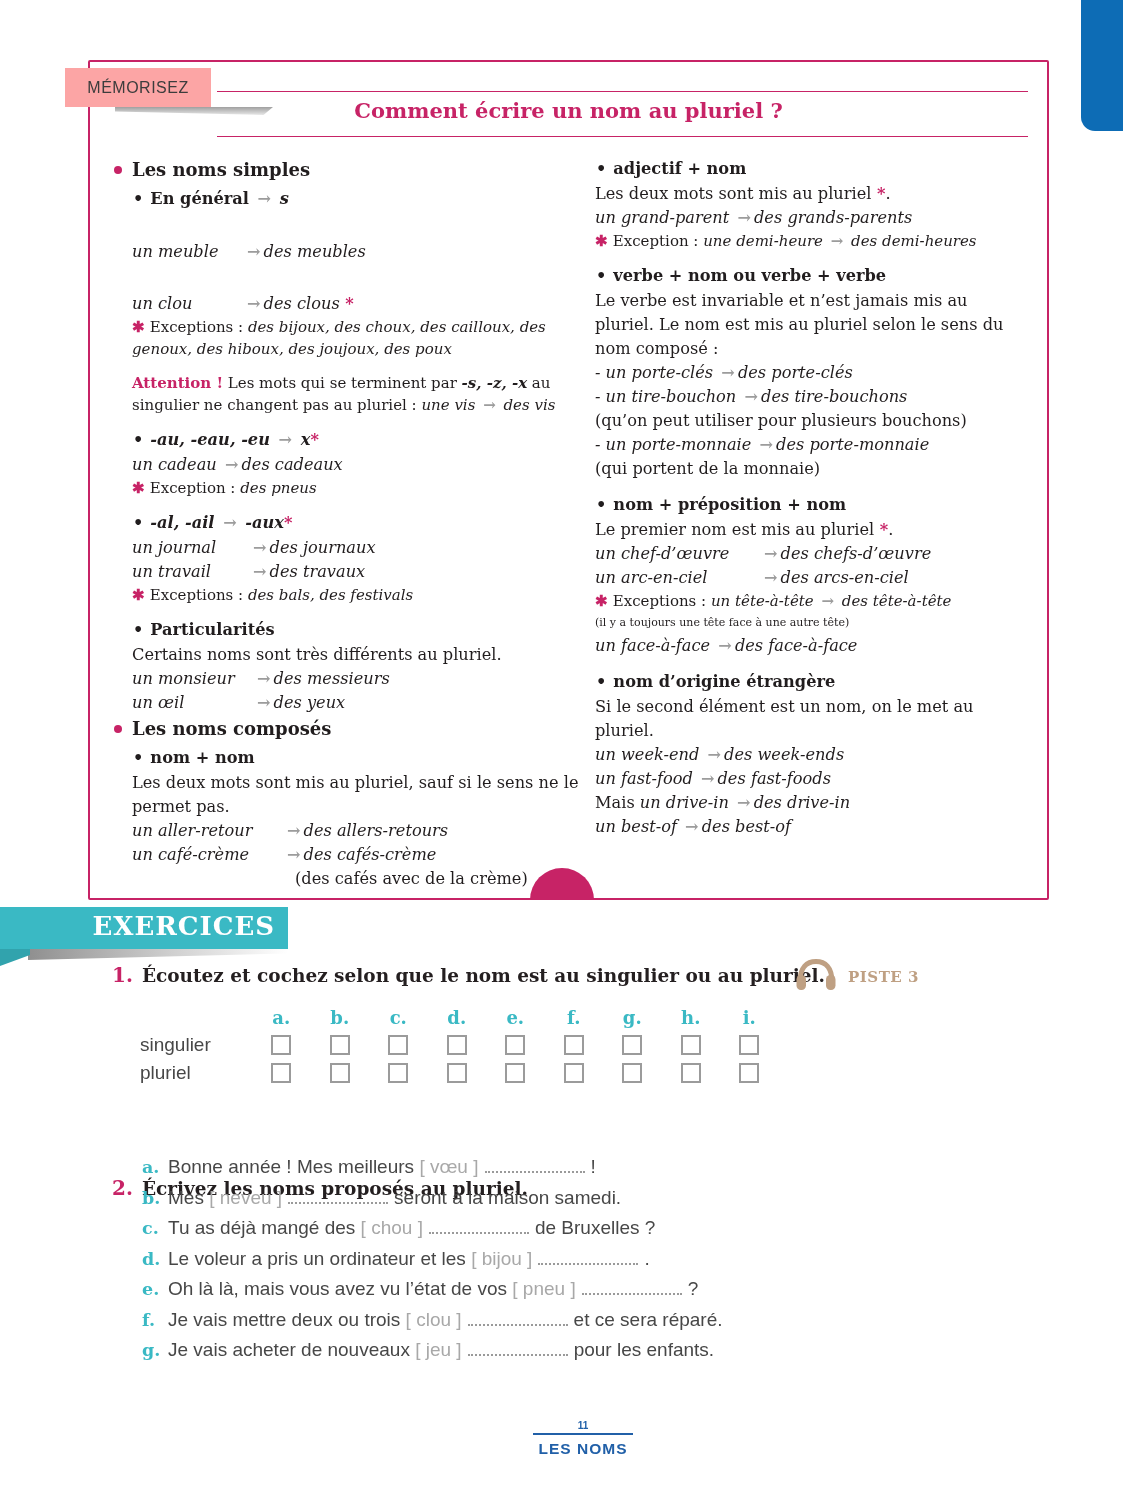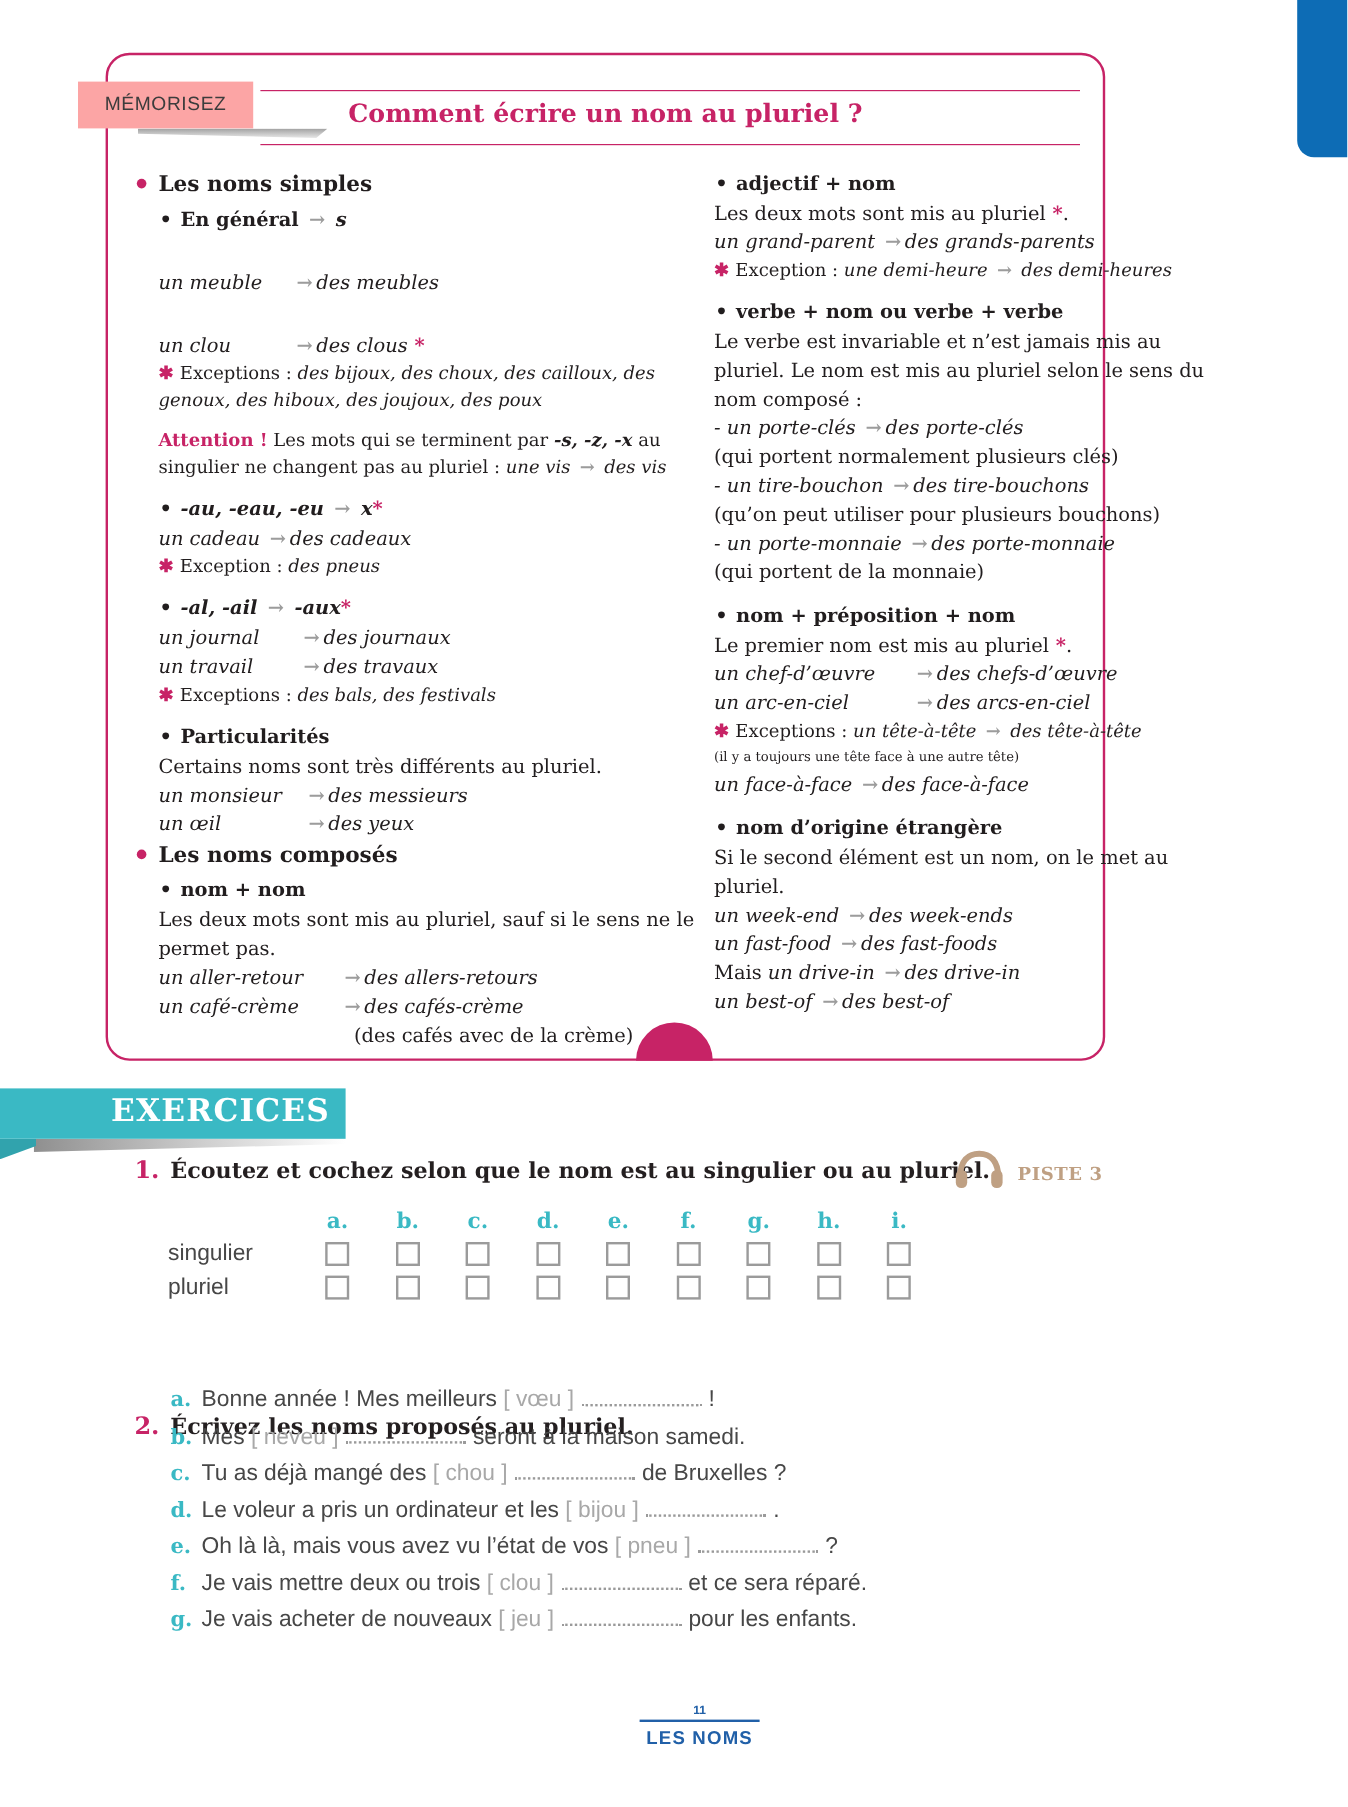--- a/index.html
+++ b/index.html
@@ -2,21 +2,21 @@
 <html><head>
 <meta charset="utf-8">
 <style>
   html,body{margin:0;padding:0;background:#fff;}
   .page{position:relative;width:1123px;height:1506px;background:#fff;overflow:hidden;font-family:"Liberation Sans",sans-serif;}
 
   
   .corner-tab{position:absolute;right:0;top:0;width:42px;height:131px;background:#0d6cb5;border-radius:0 0 0 14px;}
 
   
-  .memo-box{position:absolute;left:88px;top:44px;width:833px;height:840px;border:2.5px solid #c72366;border-radius:20px;background:#fff;box-sizing:border-box;}
+  .memo-box{position:absolute;left:88px;top:60px;width:961px;height:840px;border:2.5px solid #c72366;border-radius:2px;background:#fff;box-sizing:border-box;}
   .title-line{position:absolute;left:127px;right:19px;border-top:1.5px solid #c72366;}
   .tl-top{top:29px;}
   .tl-bot{top:74px;}
   .box-title{position:absolute;top:36px;left:0;width:100%;text-align:center;font-family:"DejaVu Serif",serif;font-weight:700;font-size:21px;color:#c72366;}
   .half-dome{position:absolute;left:440px;bottom:-2px;width:64px;height:32px;background:#c72366;border-radius:64px 64px 0 0;}
 
   .memo-label{position:absolute;left:65px;top:68px;width:146px;height:39px;background:#fca5a5;z-index:3;display:flex;align-items:center;justify-content:center;font-size:16px;color:#3c3c3c;letter-spacing:.5px;}
   .memo-label::after{content:"";position:absolute;left:50px;width:158px;bottom:-8px;height:8px;background:linear-gradient(to bottom,#8f8f8f,#e3e3e3);clip-path:polygon(0 0,100% 0,94% 100%,0 55%);opacity:.85;}
 
   
@@ -121,21 +121,20 @@
         <div class="line p pind"><span class="r">(des cafés avec de la crème)</span></div>
       </div>
     <div class="col col-right" id="col-right">
         <div class="line h2"><span class="subdot">•</span><span class="b">adjectif + nom</span></div>
         <div class="line p"><span class="r">Les deux mots sont mis au pluriel</span><span class="ast"> *</span><span class="r">.</span></div>
         <div class="line ex"><span class="i w1">un grand-parent </span><span class="ar">→</span><span class="i">des grands-parents</span></div>
         <div class="line note"><span class="ast">✱ </span><span class="r">Exception : </span><span class="i">une demi-heure </span><span class="ar">→</span><span class="i"> des demi-heures</span></div>
         <div class="line h2 gap"><span class="subdot">•</span><span class="b">verbe + nom ou verbe + verbe</span></div>
         <div class="line p"><span class="r">Le verbe est invariable et n’est jamais mis au pluriel. Le nom est mis au pluriel selon le sens du nom composé :</span></div>
         <div class="line ex"><span class="i w1">- un porte-clés </span><span class="ar">→</span><span class="i">des porte-clés</span></div>
-        <div class="line p"><span class="r">(qui portent normalement plusieurs clés)</span></div>
         <div class="line ex"><span class="i w1">- un tire-bouchon </span><span class="ar">→</span><span class="i">des tire-bouchons</span></div>
         <div class="line p"><span class="r">(qu’on peut utiliser pour plusieurs bouchons)</span></div>
         <div class="line ex"><span class="i w1">- un porte-monnaie </span><span class="ar">→</span><span class="i">des porte-monnaie</span></div>
         <div class="line p"><span class="r">(qui portent de la monnaie)</span></div>
         <div class="line h2 gap"><span class="subdot">•</span><span class="b">nom + préposition + nom</span></div>
         <div class="line p"><span class="r">Le premier nom est mis au pluriel</span><span class="ast"> *</span><span class="r">.</span></div>
         <div class="line ex lwe"><span class="i w1">un chef-d’œuvre</span><span class="ar">→</span><span class="i">des chefs-d’œuvre</span></div>
         <div class="line ex lwe"><span class="i w1">un arc-en-ciel</span><span class="ar">→</span><span class="i">des arcs-en-ciel</span></div>
         <div class="line note"><span class="ast">✱ </span><span class="r">Exceptions : </span><span class="i">un tête-à-tête </span><span class="ar">→</span><span class="i"> des tête-à-tête</span></div>
         <div class="line p small"><span class="r">(il y a toujours une tête face à une autre tête)</span></div>

